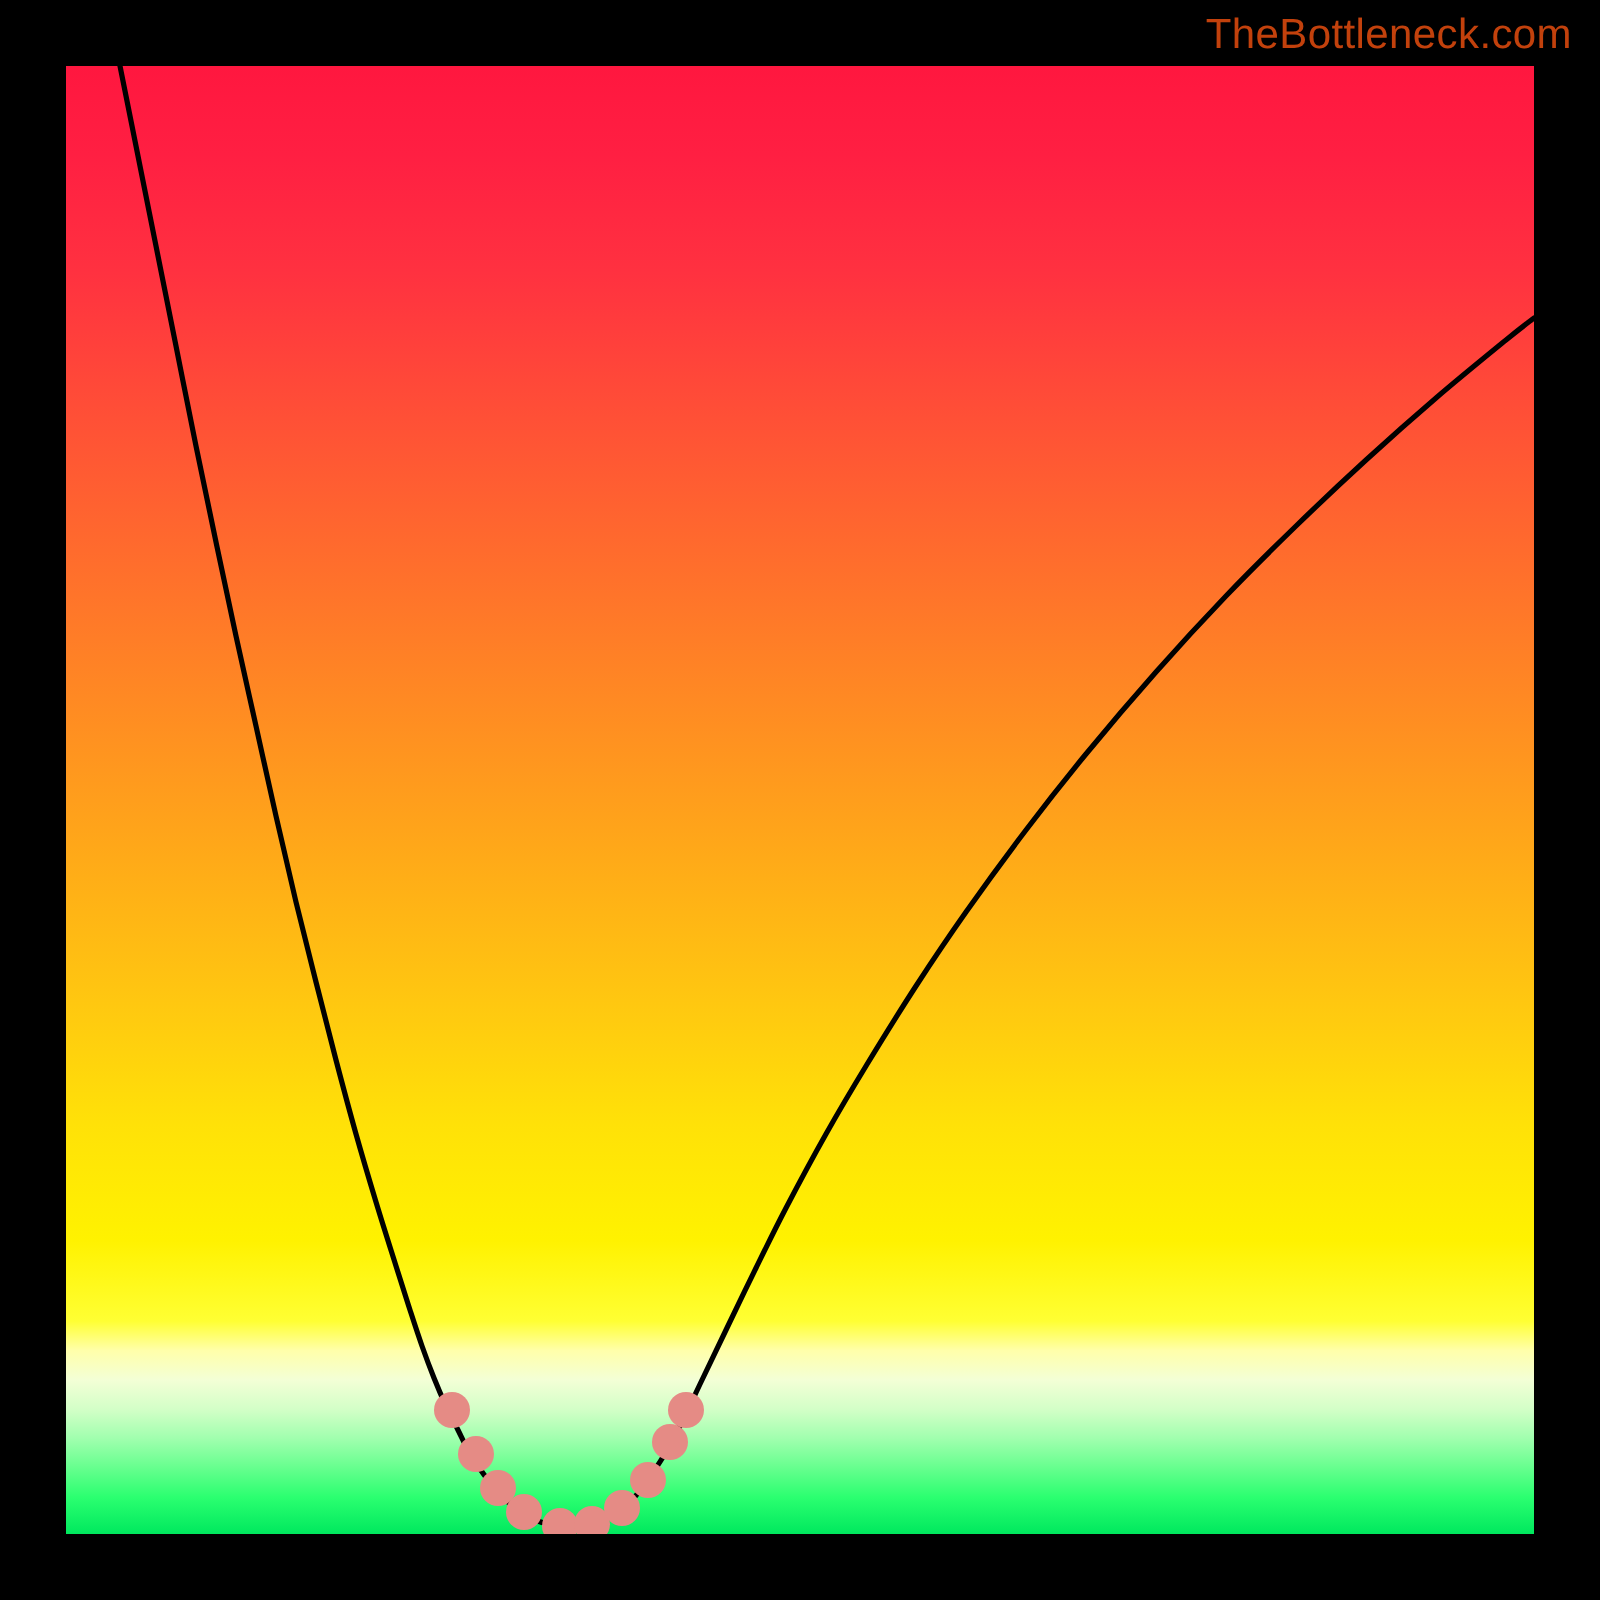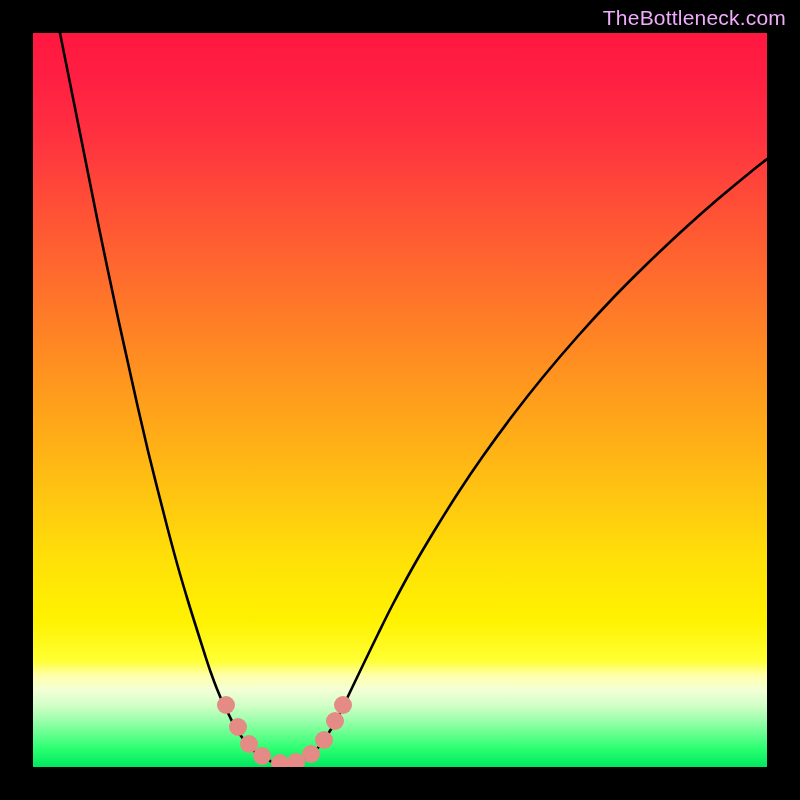--- a/index.html
+++ b/index.html
@@ -38,21 +38,21 @@
     position: absolute;
     top: 0;
     left: 0;
     width: 100%;
     height: 100%;
   }
   .watermark {
     position: absolute;
     top: 6px;
     right: 14px;
-    color: #f0abfc;
+    color: #c2410c;
     font-size: 21px;
     font-weight: 500;
     letter-spacing: 0.2px;
     user-select: none;
   }
 </style>
 </head>
 <body>
 
 <div class="frame">

